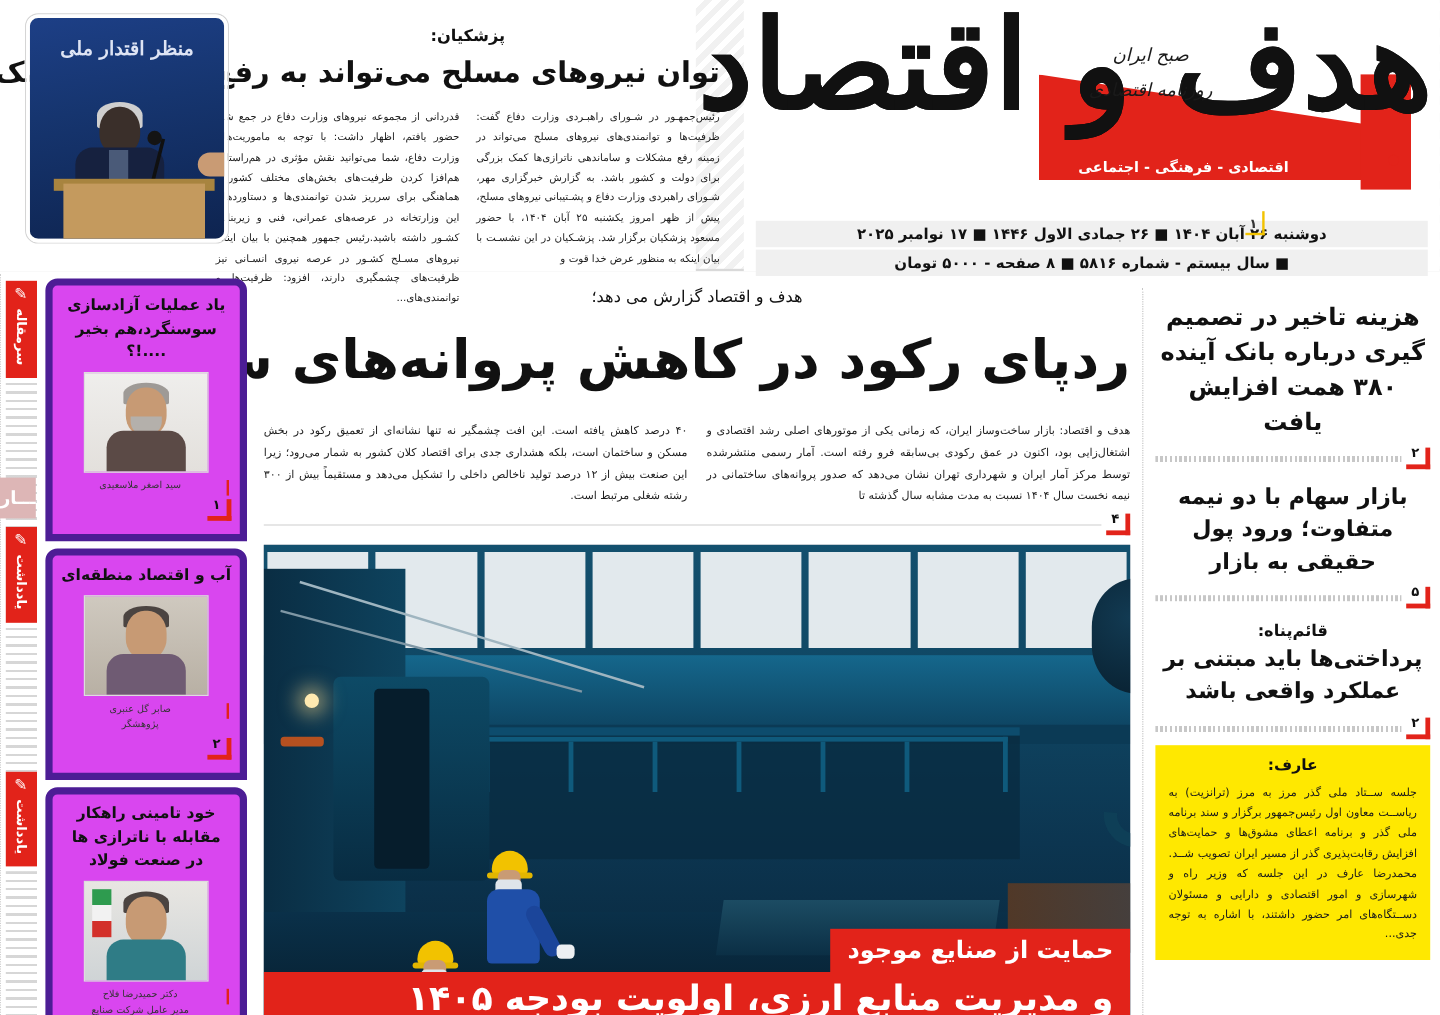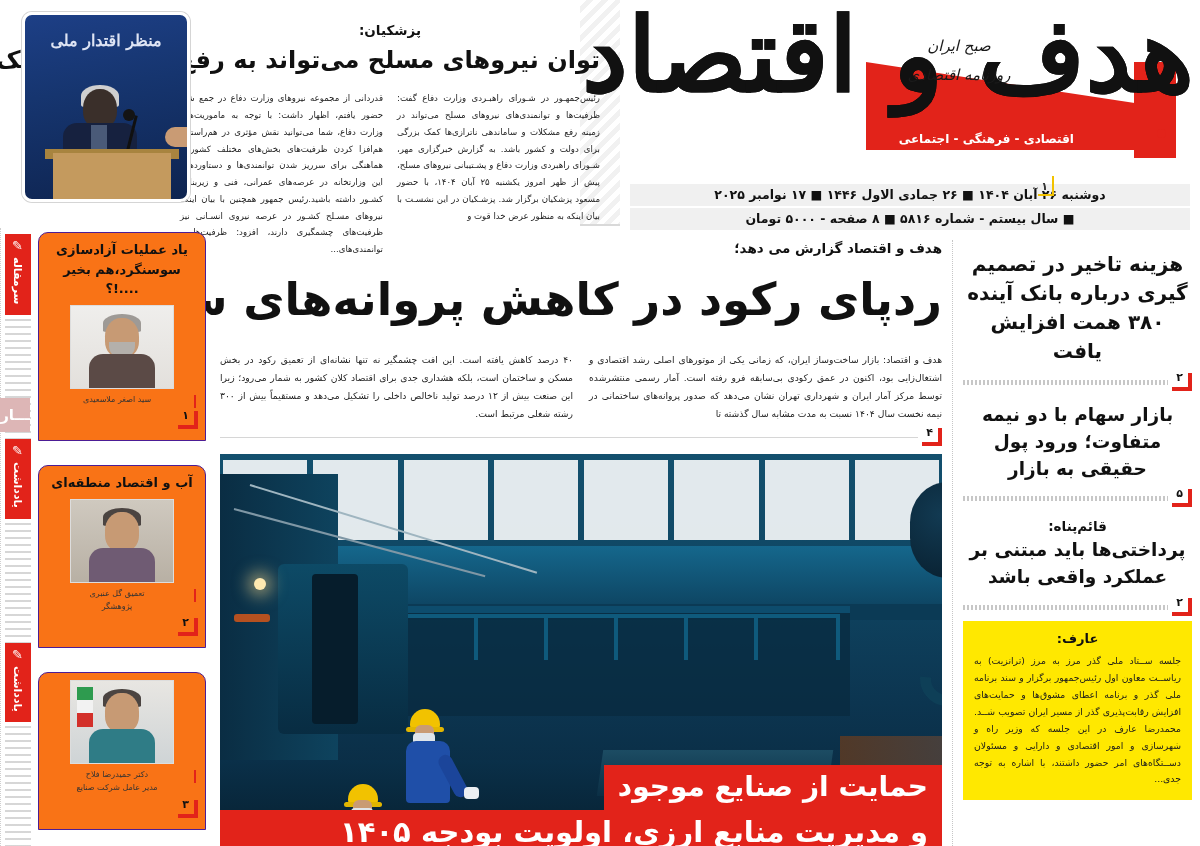--- a/index.html
+++ b/index.html
@@ -232,22 +232,22 @@
     text-align: justify;
   }
 
   
   .centercol {
     position: absolute; top: 0; right: 248px;
     width: 740px; height: 618px;
     padding: 4px 10px 0 8px;
   }
   .lead-kicker {
-    font-size: 13.5px; font-weight: bold; color: #111;
-    text-align: right; padding-top: 8px; margin-bottom: 16px;
+    font-size: 13.5px; font-weight: normal; color: #111;
+    text-align: center; padding-top: 8px; margin-bottom: 16px;
   }
   .lead-head {
     font-size: 45px; font-weight: bold; color: #111;
     text-align: center; line-height: 1.26;
     letter-spacing: -1.5px; margin-bottom: 22px;
     white-space: nowrap;
   }
   .lead-cols {
     display: flex; gap: 16px; direction: rtl;
     font-size: 9.2px; line-height: 1.95; color: #1c1c1c;
@@ -299,21 +299,21 @@
   .redbanner {
     position: absolute; bottom: 0; right: 0;
     width: 100%;
   }
   .rb-line1, .rb-line2 {
     background: #e2231a; color: #fff;
     font-weight: bold; letter-spacing: -0.6px;
     display: inline-block;
     padding: 5px 14px 7px 14px;
   }
-  .rb-line1 { font-size: 28px; }
+  .rb-line1 { font-size: 20px; }
   .rb-row2 { display: block; }
   .rb-line2 { font-size: 29px; display: block; width: 100%; }
 
   
   .leftcol {
     position: absolute; top: 0; right: 988px;
     width: 212px; height: 618px;
     display: flex; direction: rtl;
   }
   .tabstrip {
@@ -336,26 +336,26 @@
   .redtab .pen { display: block; font-size: 13px; line-height: 1; margin-bottom: 2px; }
   .tabdots {
     width: 26px; margin: 4px auto 0 auto;
     flex: 1;
     background: repeating-linear-gradient(to bottom,
       #c9c9c9 0px, #c9c9c9 2px, transparent 2px, transparent 7px);
     opacity: .75;
   }
   .cards { flex: 1; padding: 4px 6px 0 4px; }
   .opcard {
-    border: 1px solid #4c1d95;
+    border: 6px solid #4c1d95;
     border-radius: 10px 10px 0 0;
     padding: 7px 7px 6px 7px;
-    margin-bottom: 24px;
+    margin-bottom: 6px;
     position: relative;
-    background: #f97316;
+    background: #d946ef;
   }
   .opcard-title {
     font-size: 13px; font-weight: bold; color: #111;
     text-align: center; line-height: 1.5;
     letter-spacing: -0.3px; margin-bottom: 6px;
   }
   .opcard-photo {
     width: 104px; height: 84px; margin: 0 auto;
     border: 1px solid #ddd; overflow: hidden; position: relative;
     background: #cfcfcf;
@@ -600,31 +600,32 @@
 
         <div class="opcard">
           <div class="opcard-title">آب و اقتصاد منطقه‌ای</div>
           <div class="opcard-photo p2">
             <div class="ph-hair"></div>
             <div class="ph-head"></div>
             <div class="ph-body b-purple"></div>
           </div>
           <div class="opcard-byline">
             <span class="qmark"></span>
-            <span>تعمیق گل عنبری</span><br>
+            <span>صابر گل عنبری</span><br>
             <span>پژوهشگر</span>
           </div>
           <div class="sep-row opcard-foot">
             <div class="pagebadge">
                 <span>۲</span>
               </div>
           </div>
         </div>
 
         <div class="opcard">
+          <div class="opcard-title">خود تامینی راهکار مقابله با ناترازی ها در صنعت فولاد</div>
           <div class="opcard-photo p3">
             <div class="ph-flag"></div>
             <div class="ph-hair"></div>
             <div class="ph-head"></div>
             <div class="ph-body b-teal"></div>
           </div>
           <div class="opcard-byline">
             <span class="qmark"></span>
             <span>دکتر حمیدرضا فلاح</span><br>
             <span>مدیر عامل شرکت صنایع</span>

